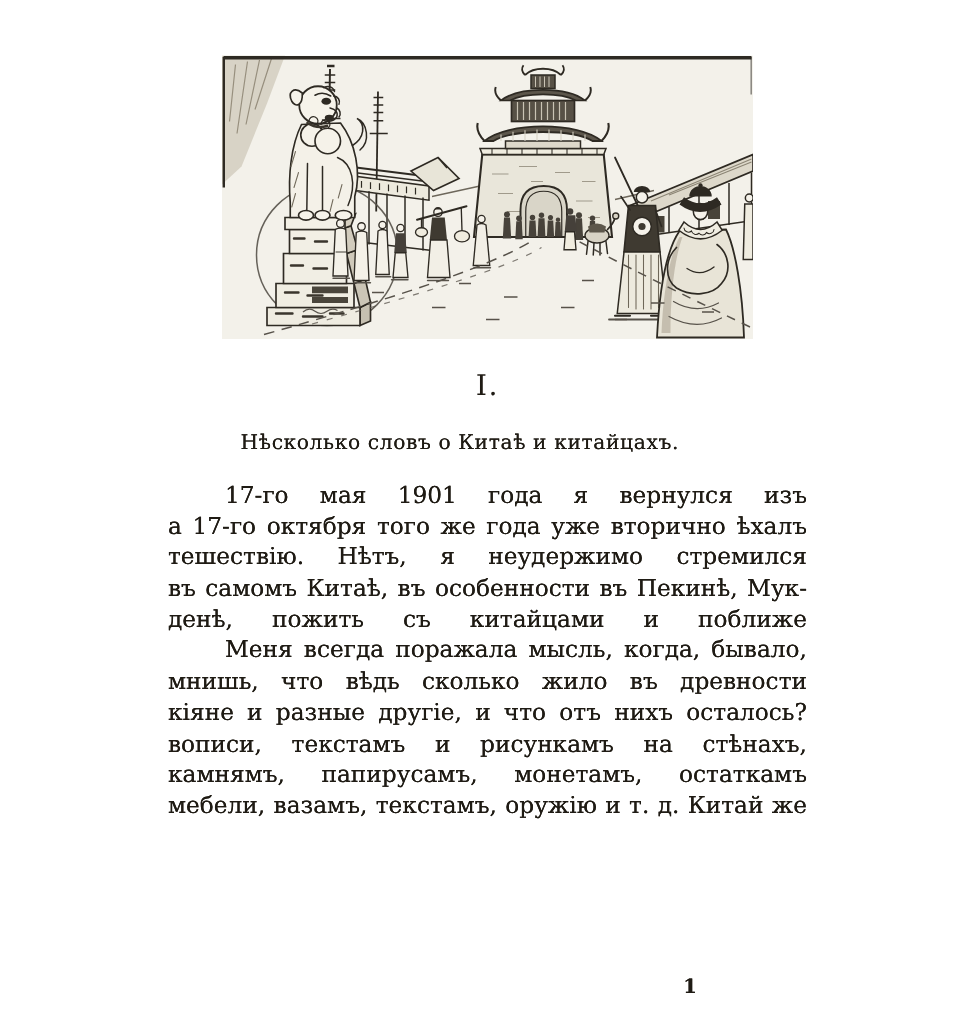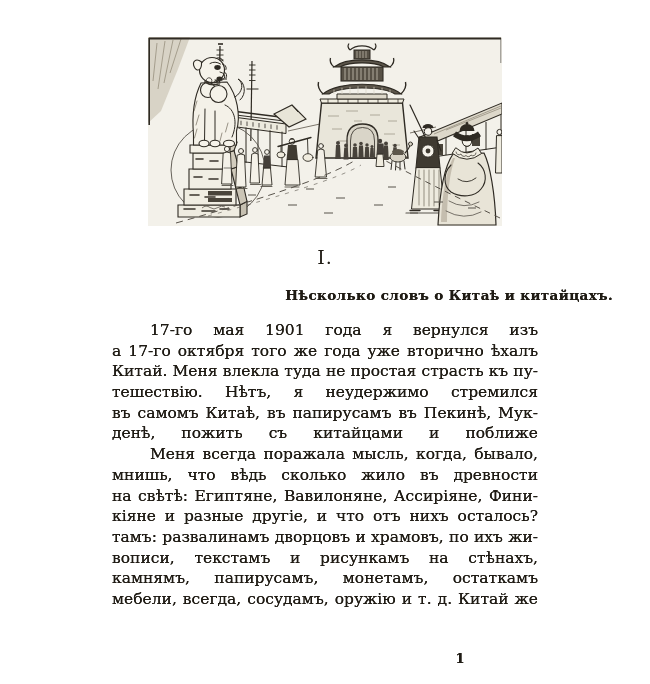--- a/index.html
+++ b/index.html
@@ -6,22 +6,22 @@
   .page {
     position:relative; width:650px; height:684px; background:#ffffff;
     font-family:"DejaVu Serif", serif; color:#1f1b14; overflow:hidden;
   }
   .illustration { position:absolute; left:148px; top:37px; width:354px; height:189px; }
   .chapter-num {
     position:absolute; top:246px; left:0; width:650px; text-align:center;
     font-size:19px; letter-spacing:1px;
   }
   .chapter-title {
-    position:absolute; top:287px; left:0; width:613px; text-align:right;
-    font-weight:bold; font-size:13.5px; letter-spacing:0.4px;
+    position:absolute; top:287px; left:0; width:613px; text-align:center;
+    font-weight:normal; font-size:13.5px; letter-spacing:0.4px;
     text-shadow:0 0 0.3px currentColor;
   }
   .body-text {
     position:absolute; left:112px; top:320px; width:426px;
     font-size:15.5px; line-height:20.7px;
     text-shadow:0 0 0.35px currentColor;
   }
   .line { text-align:justify; text-align-last:justify; height:20.7px; overflow:hidden; }
   .line.indent { text-indent:38px; }
   .line.endline { text-align-last:left; }
@@ -233,29 +233,26 @@
     </g>
   </svg>
 
   <div class="chapter-num">I.</div>
 
   <div class="chapter-title">Нѣсколько словъ о Китаѣ и китайцахъ.</div>
 
   <div class="body-text">
       <div class="line indent">17-го мая 1901 года я вернулся изъ Манчжуріи,</div>
       <div class="line">а 17-го октября того же года уже вторично ѣхалъ въ</div>
-      <div class="line">Китай. Меня влекла туда не простая страсть къ пу-</div>
       <div class="line">тешествію. Нѣтъ, я неудержимо стремился побывать</div>
-      <div class="line">въ самомъ Китаѣ, въ папирусамъ въ Пекинѣ, Мук-</div>
+      <div class="line">въ самомъ Китаѣ, въ особенности въ Пекинѣ, Мук-</div>
       <div class="line">денѣ, пожить съ китайцами и поближе познакомиться</div>
       <div class="line indent">Меня всегда поражала мысль, когда, бывало, вспо-</div>
       <div class="line">мнишь, что вѣдь сколько жило въ древности народовъ</div>
-      <div class="line">на свѣтѣ: Египтяне, Вавилоняне, Ассиріяне, Фини-</div>
       <div class="line">кіяне и разные другіе, и что отъ нихъ осталось? Мы</div>
-      <div class="line">тамъ: развалинамъ дворцовъ и храмовъ, по ихъ жи-</div>
       <div class="line">вописи, текстамъ и рисункамъ на стѣнахъ, статуямъ,</div>
       <div class="line">камнямъ, папирусамъ, монетамъ, остаткамъ одеждъ,</div>
-      <div class="line">мебели, всегда, сосудамъ, оружію и т. д. Китай же</div>
+      <div class="line">мебели, вазамъ, текстамъ, оружію и т. д. Китай же</div>
     </div>
 
   <div class="page-num">1</div>
 
 </div>
 
 </body></html>

